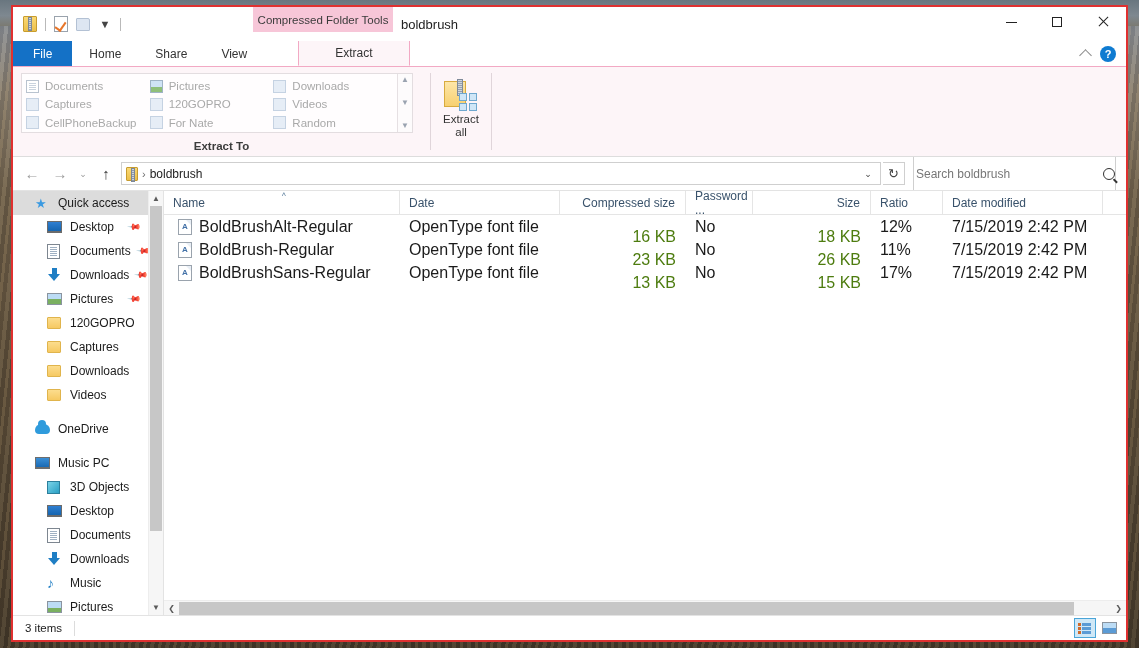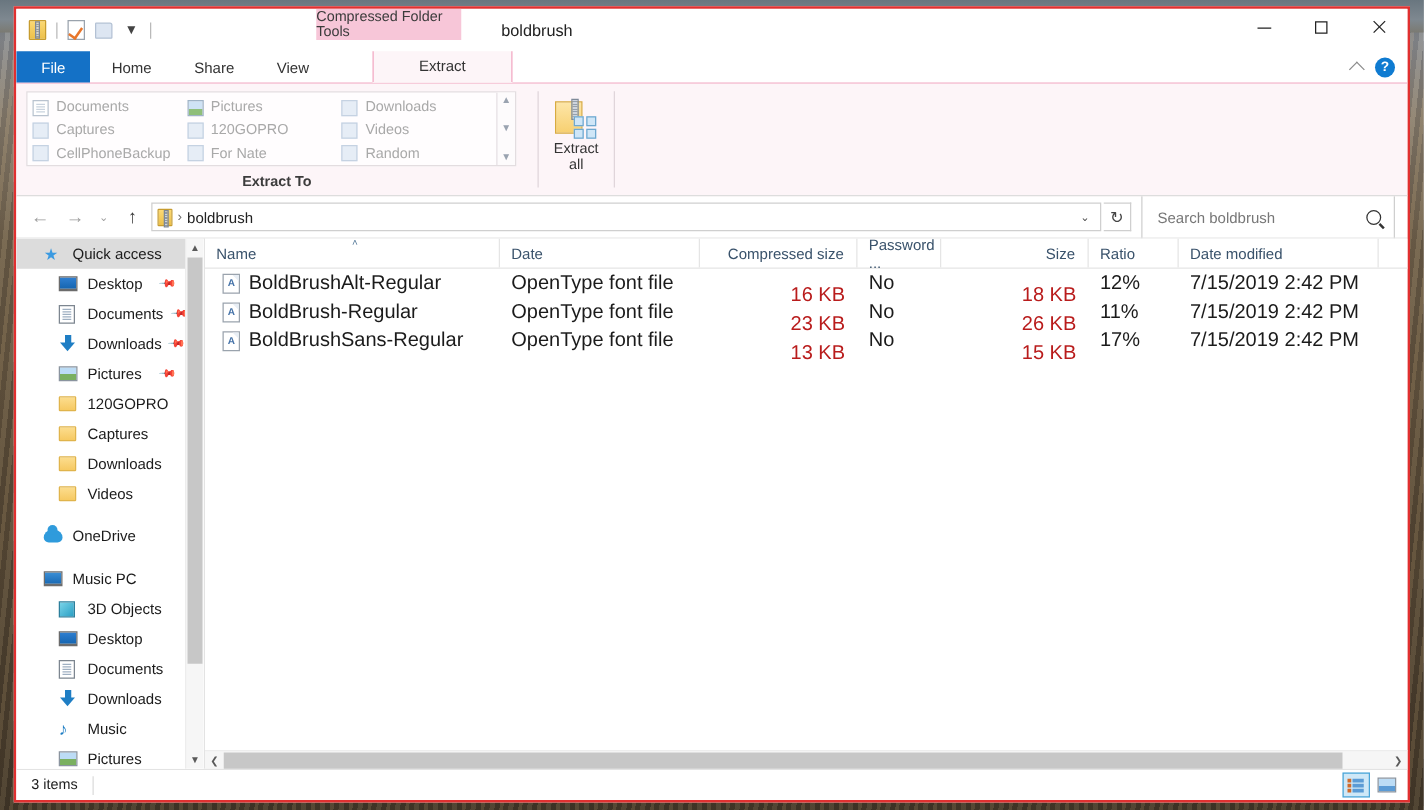--- a/index.html
+++ b/index.html
@@ -51,21 +51,21 @@
   .zipicon .body{position:absolute;inset:0;background:linear-gradient(180deg,#fbd974,#ecc04a);border:1px solid #c79c2f;border-radius:1px;}
   .zipicon .zip{position:absolute;left:5px;top:1px;width:4px;height:14px;background:repeating-linear-gradient(180deg,#cdd3db 0 1px,#8f99a6 1px 2px);border:1px solid #7c8796;}
 
   .propicon{width:14px;height:16px;background:#fff;border:1px solid #9aa3ad;position:relative;}
   .propicon:after{content:"";position:absolute;left:2px;top:3px;width:5px;height:9px;border-right:2px solid #e8762a;border-bottom:2px solid #e8762a;transform:rotate(35deg);}
 
   .foldicon{width:14px;height:13px;background:#dde6f2;border:1px solid #b3c1d4;border-radius:1px 2px 1px 1px;}
   .qat-eq{font-size:11px;color:#444;line-height:1;}
 
   .ctx-group {
-    position:absolute; left:240px; top:0; width:116px; height:25px;
+    position:absolute; left:240px; top:0; width:140px; height:25px;
     background:#f7c6d8;
     display:flex; align-items:center; justify-content:center;
   }
   .ctx-group span{ font-size:11.5px; color:#3b3b3b; }
   .win-title {
     position:absolute; left:388px; top:0; height:34px;
     display:flex; align-items:center;
     font-size:13px; color:#222;
   }
   .wbtns { position:absolute; right:0; top:0; display:flex; }
@@ -149,21 +149,21 @@
     display:flex;align-items:center;padding:0 4px;gap:4px;
   }
   .addrbox .zipicon{width:12px;height:14px;}
   .crumb-sep{color:#6d6d6d;font-size:11px;}
   .crumb{font-size:12px;color:#222;}
   .addr-right{margin-left:auto;display:flex;align-items:center;gap:0;}
   .addr-caret{width:16px;display:flex;align-items:center;justify-content:center;font-size:9px;color:#444;}
   .refreshbtn{width:22px;height:23px;border:1px solid #cfcfcf;border-left:none;display:flex;align-items:center;justify-content:center;font-size:13px;color:#444;background:#fff;}
   .searchbox{
     width:203px;height:41px;border:1px solid #cfcfcf;background:#fff;margin-left:6px;
-    display:flex;align-items:center;padding:0 10px;
+    display:flex;align-items:center;padding:0 0;
   }
   .searchbox input{border:none;outline:none;flex:1;font-size:12px;color:#555;font-family:"Liberation Sans",sans-serif;background:transparent;}
   .searchbox input::placeholder{color:#777;}
   .mag{width:12px;height:12px;border:1.5px solid #333;border-radius:50%;position:relative;}
   .mag:after{content:"";position:absolute;right:-4px;bottom:-3px;width:5px;height:1.5px;background:#333;transform:rotate(45deg);}
 
   
   .main{flex:1;display:flex;min-height:0;border-top:1px solid #e3e3e3;}
 
   
@@ -200,21 +200,21 @@
 
   
   .filepane{flex:1;display:flex;flex-direction:column;min-width:0;background:#fff;}
   .colhdr{height:24px;min-height:24px;display:flex;border-bottom:1px solid #e5e5e5;position:relative;background:#fff;}
   .col{font-size:12px;color:#39526b;display:flex;align-items:center;padding-left:9px;border-right:1px solid #e5e5e5;position:relative;}
   .col.num{justify-content:flex-end;padding-right:10px;}
   .sortmark{position:absolute;left:50%;top:-1px;font-size:8px;color:#5a7d9c;}
   .rows{flex:1;overflow:hidden;}
   .row{height:23px;display:flex;align-items:center;font-size:16px;color:#1b1b1b;text-align:center;}
   .cell{display:flex;align-items:center;padding-left:9px;overflow:hidden;white-space:nowrap;}
-  .cell.num{justify-content:flex-end;padding-right:10px;color:#b91c1c;margin-top:20px;}
+  .cell.num{justify-content:flex-end;padding-right:10px;color:#4d7c0f;margin-top:20px;}
   .cell.name{gap:7px;padding-left:14px;}
   .fontico{width:14px;height:16px;background:#fff;border:1px solid #9aa3ad;position:relative;flex:none;}
   .fontico:after{content:"A";position:absolute;left:0;right:0;top:2px;text-align:center;font-size:8px;color:#4472a8;font-weight:bold;}
   .fontico:before{content:"";position:absolute;right:0;top:0;border-left:5px solid transparent;border-top:5px solid #e8eef5;}
 
   
   .hscroll{height:15px;min-height:15px;background:#f6f6f6;display:flex;align-items:center;border-top:1px solid #ededed;}
   .hs-arr{width:15px;text-align:center;font-size:8px;color:#5a5a5a;}
   .hs-track{flex:1;height:15px;position:relative;}
   .hs-thumb{position:absolute;left:0;top:1px;bottom:1px;width:96%;background:#c7c7c7;}

